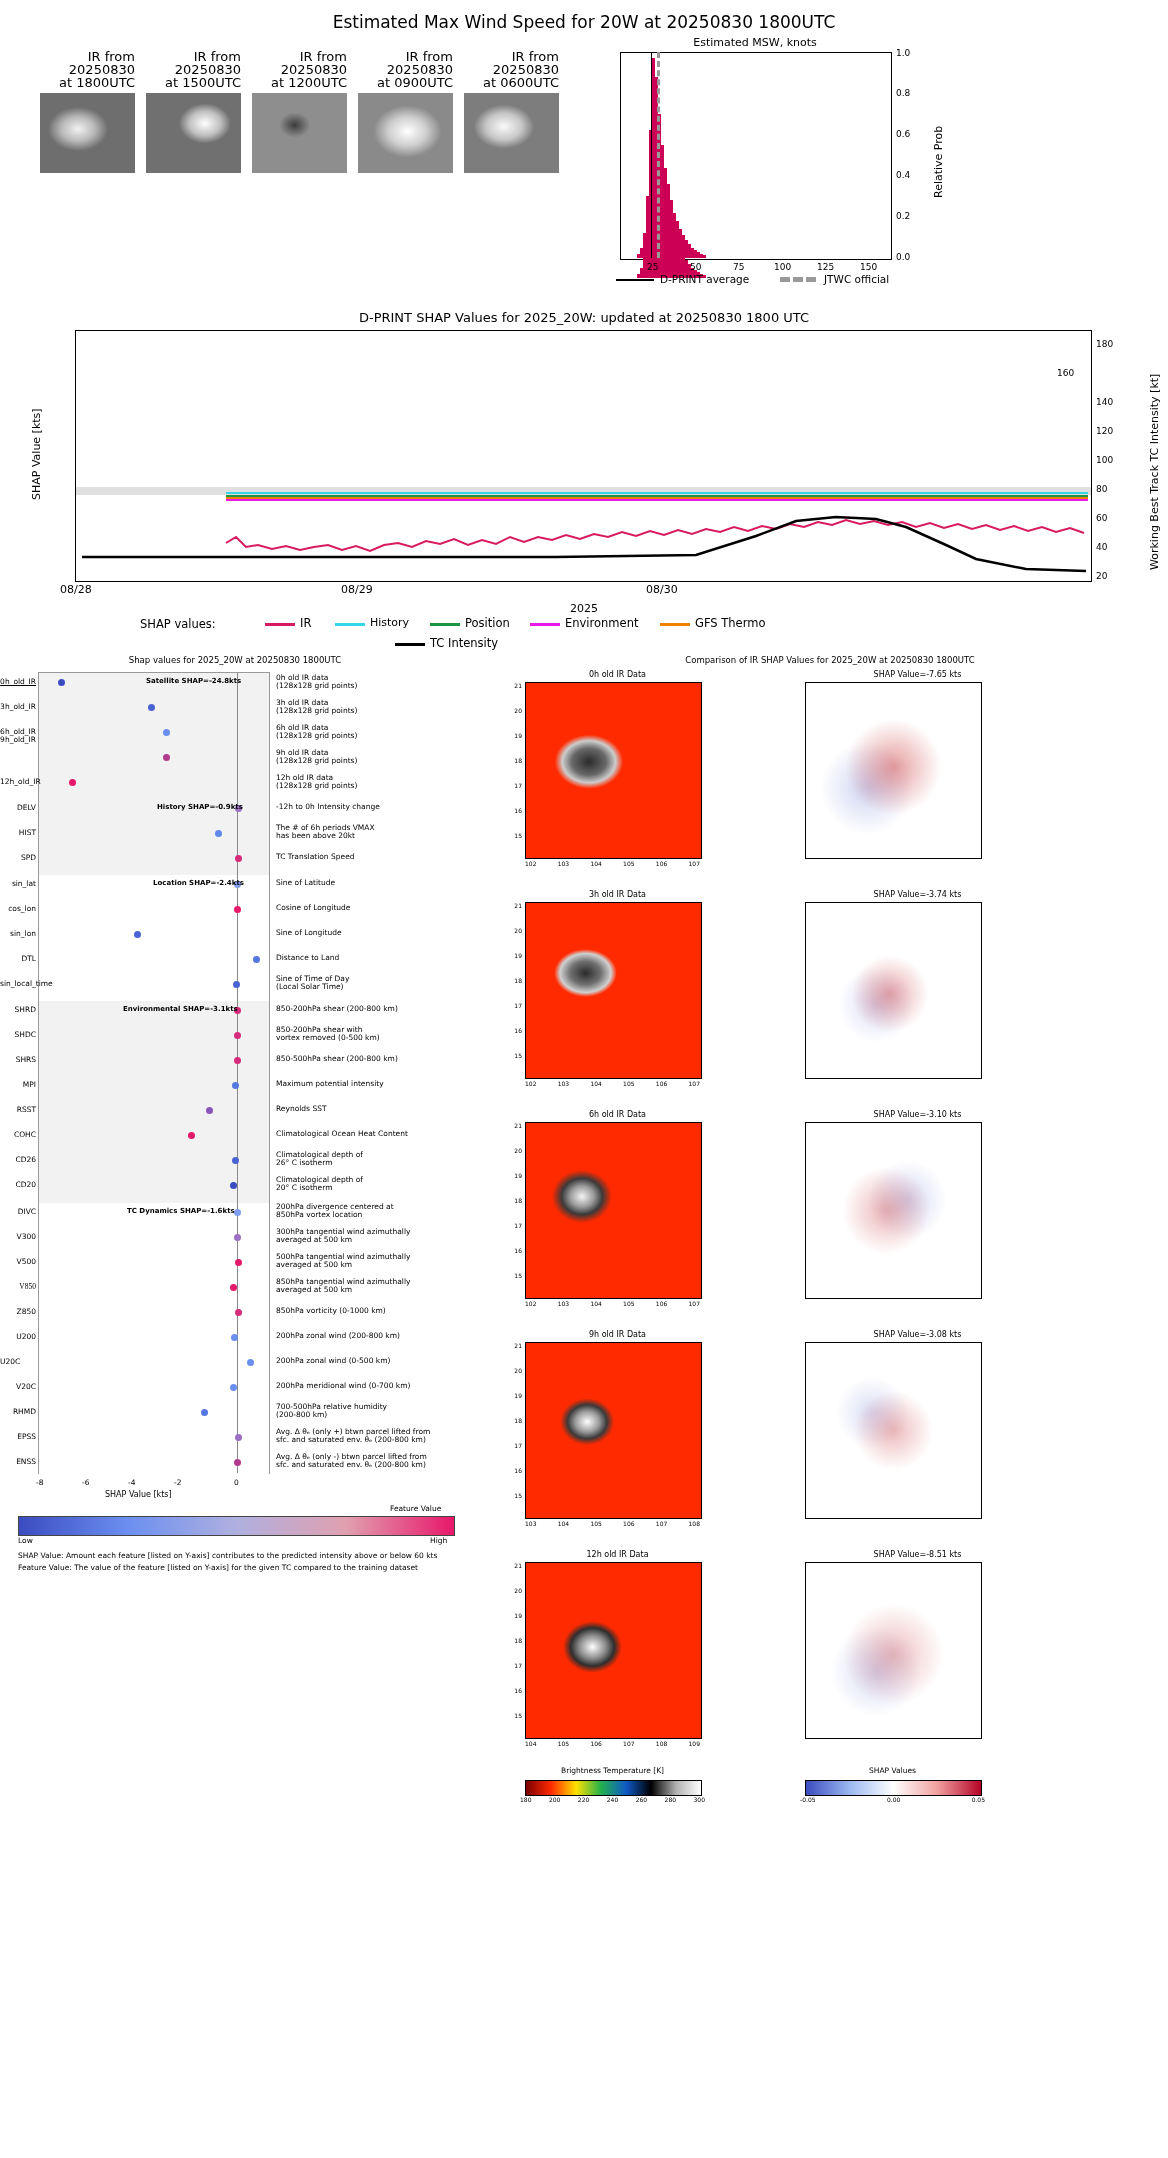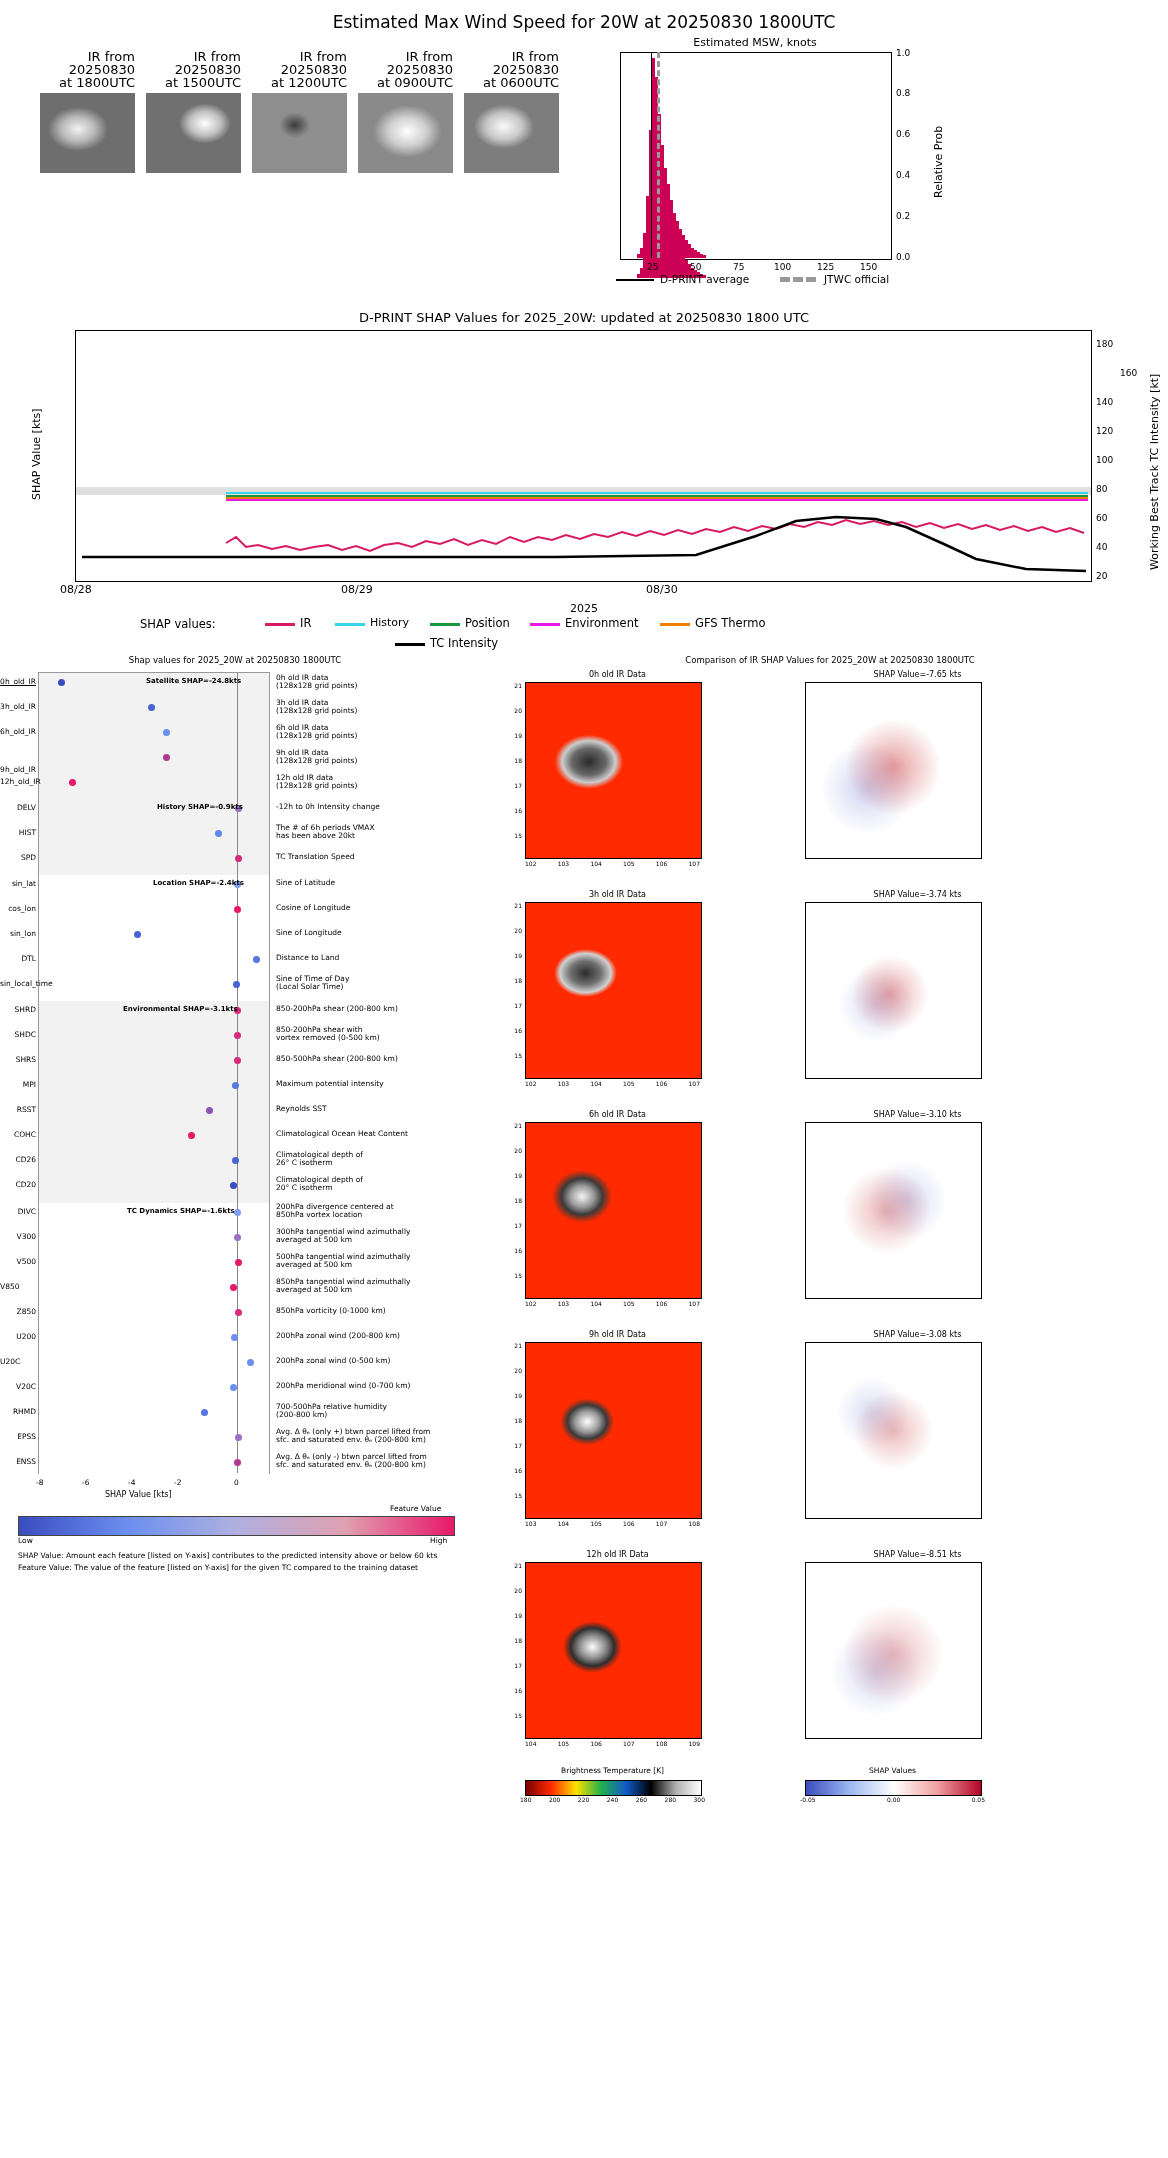--- a/index.html
+++ b/index.html
@@ -206,21 +206,21 @@
   <div class="tickl" style="left:-28px;top:8px;"></div>
   <div class="tickl" style="left:-28px;top:-6px;"></div>
 
   <div class="tickl" style="left:1020px;top:240px;">20</div>
   <div class="tickl" style="left:1020px;top:211px;">40</div>
   <div class="tickl" style="left:1020px;top:182px;">60</div>
   <div class="tickl" style="left:1020px;top:153px;">80</div>
   <div class="tickl" style="left:1020px;top:124px;">100</div>
   <div class="tickl" style="left:1020px;top:95px;">120</div>
   <div class="tickl" style="left:1020px;top:66px;">140</div>
-  <div class="tickl" style="left:1044px;top:37px;text-align:right;">160</div>
+  <div class="tickl" style="left:981px;top:37px;text-align:right;">160</div>
   <div class="tickl" style="left:1020px;top:8px;">180</div>
 
   <div class="tickl" style="left:-16px;top:252px;font-size:11px;">08/28</div>
   <div class="tickl" style="left:265px;top:252px;font-size:11px;">08/29</div>
   <div class="tickl" style="left:570px;top:252px;font-size:11px;">08/30</div>
 </div>
 
 <div class="abs vert" style="left:30px;top:500px;font-size:11px;">SHAP Value [kts]</div>
 <div class="abs vert" style="left:1148px;top:570px;font-size:11px;">Working Best Track TC Intensity [kt]</div>
 <div class="abs" style="top:602px;left:0;width:1168px;text-align:center;font-size:11px;">2025</div>
@@ -288,42 +288,42 @@
   <div class="dot" style="left:191px;top:711px;background:#6b8ff0;"></div>
   <div class="dot" style="left:162px;top:736px;background:#5577e0;"></div>
   <div class="dot" style="left:196px;top:761px;background:#9b6fc4;"></div>
   <div class="dot" style="left:195px;top:786px;background:#b23a8c;"></div>
 </div>
 
 <div class="abs" style="top:672px;left:0;width:36px;height:800px;">
   <div class="abs tiny" style="right:0;top:5px;text-align:right;width:36px;text-decoration:underline;">0h_old_IR</div>
   <div class="abs tiny" style="right:0;top:30px;text-align:right;width:36px;">3h_old_IR</div>
   <div class="abs tiny" style="right:0;top:55px;text-align:right;width:36px;">6h_old_IR</div>
-  <div class="abs tiny" style="right:0;top:93px;text-align:right;width:36px;">9h_old_IR</div>
+  <div class="abs tiny" style="right:0;top:63px;text-align:right;width:36px;">9h_old_IR</div>
   <div class="abs tiny" style="right:0;top:105px;text-align:right;width:36px;">12h_old_IR</div>
   <div class="abs tiny" style="right:0;top:131px;text-align:right;width:36px;">DELV</div>
   <div class="abs tiny" style="right:0;top:156px;text-align:right;width:36px;">HIST</div>
   <div class="abs tiny" style="right:0;top:181px;text-align:right;width:36px;">SPD</div>
   <div class="abs tiny" style="right:0;top:207px;text-align:right;width:36px;">sin_lat</div>
   <div class="abs tiny" style="right:0;top:232px;text-align:right;width:36px;">cos_lon</div>
   <div class="abs tiny" style="right:0;top:257px;text-align:right;width:36px;">sin_lon</div>
   <div class="abs tiny" style="right:0;top:282px;text-align:right;width:36px;">DTL</div>
   <div class="abs tiny" style="right:0;top:307px;text-align:right;width:36px;">sin_local_time</div>
   <div class="abs tiny" style="right:0;top:333px;text-align:right;width:36px;">SHRD</div>
   <div class="abs tiny" style="right:0;top:358px;text-align:right;width:36px;">SHDC</div>
   <div class="abs tiny" style="right:0;top:383px;text-align:right;width:36px;">SHRS</div>
   <div class="abs tiny" style="right:0;top:408px;text-align:right;width:36px;">MPI</div>
   <div class="abs tiny" style="right:0;top:433px;text-align:right;width:36px;">RSST</div>
   <div class="abs tiny" style="right:0;top:458px;text-align:right;width:36px;">COHC</div>
   <div class="abs tiny" style="right:0;top:483px;text-align:right;width:36px;">CD26</div>
   <div class="abs tiny" style="right:0;top:508px;text-align:right;width:36px;">CD20</div>
   <div class="abs tiny" style="right:0;top:535px;text-align:right;width:36px;">DIVC</div>
   <div class="abs tiny" style="right:0;top:560px;text-align:right;width:36px;">V300</div>
   <div class="abs tiny" style="right:0;top:585px;text-align:right;width:36px;">V500</div>
-  <div class="abs tiny" style="right:0;top:610px;width:36px;">V850</div>
+  <div class="abs tiny" style="right:0;top:610px;text-align:right;width:36px;font-family:Liberation Serif, serif;">V850</div>
   <div class="abs tiny" style="right:0;top:635px;text-align:right;width:36px;">Z850</div>
   <div class="abs tiny" style="right:0;top:660px;text-align:right;width:36px;">U200</div>
   <div class="abs tiny" style="right:0;top:685px;text-align:left;width:36px;">U20C</div>
   <div class="abs tiny" style="right:0;top:710px;text-align:right;width:36px;">V20C</div>
   <div class="abs tiny" style="right:0;top:735px;text-align:right;width:36px;">RHMD</div>
   <div class="abs tiny" style="right:0;top:760px;text-align:right;width:36px;">EPSS</div>
   <div class="abs tiny" style="right:0;top:785px;text-align:right;width:36px;">ENSS</div>
 </div>
 
 <div class="abs secttxt" style="left:146px;top:677px;">Satellite SHAP=-24.8kts</div>

